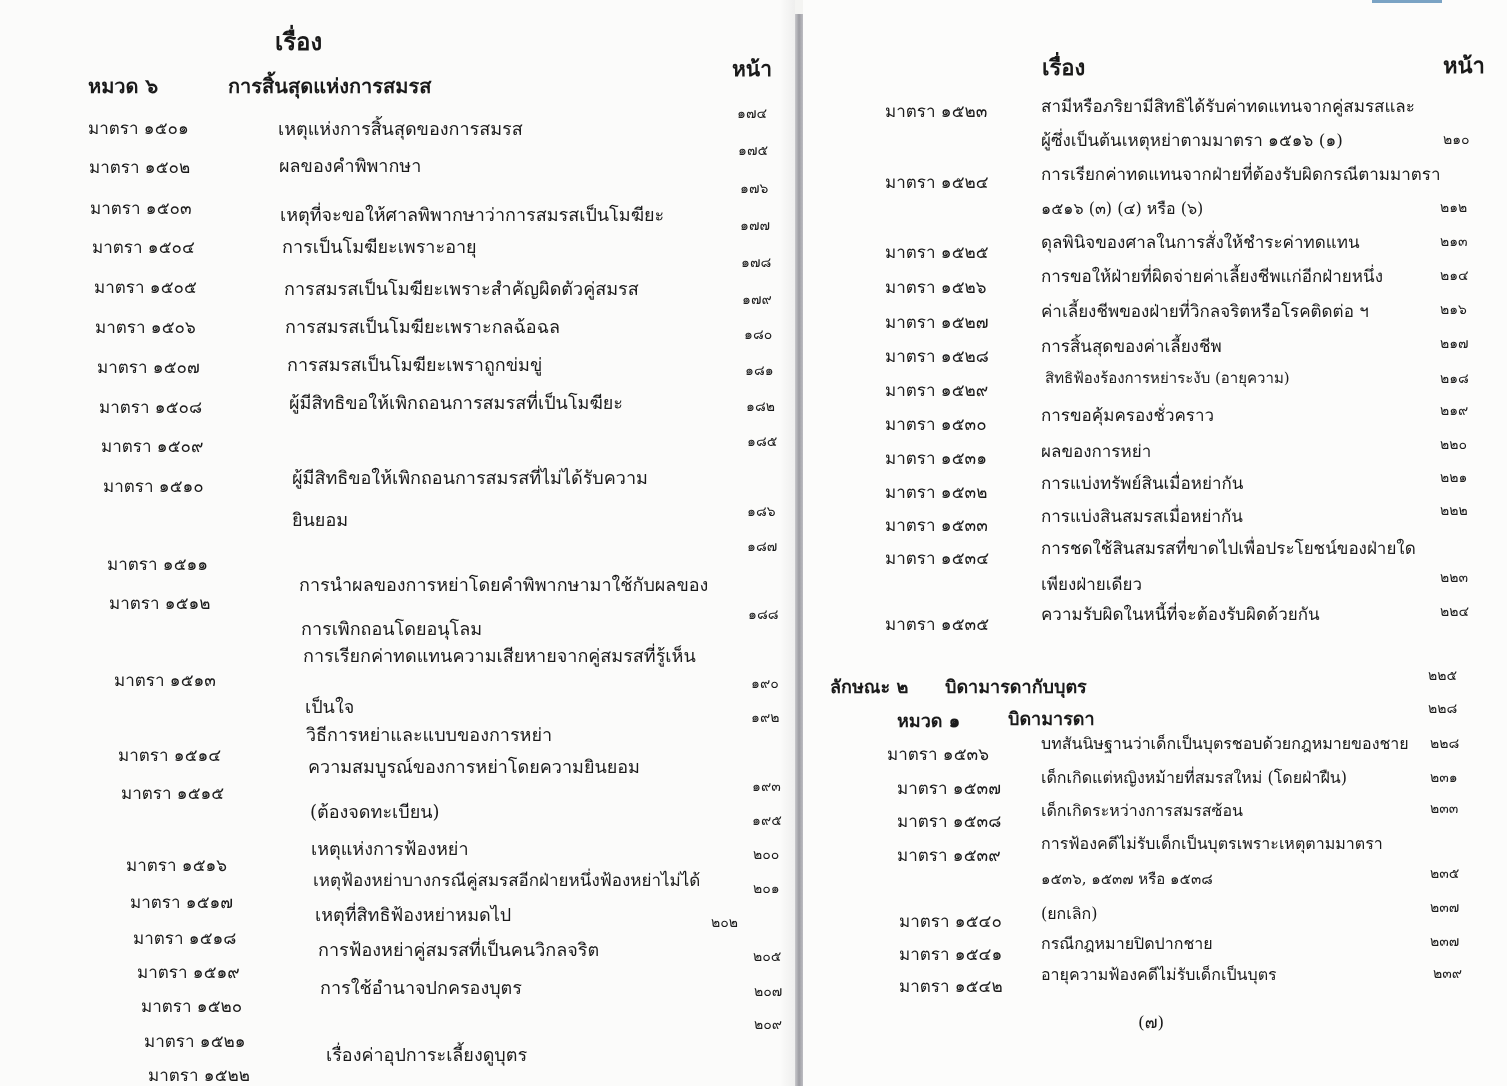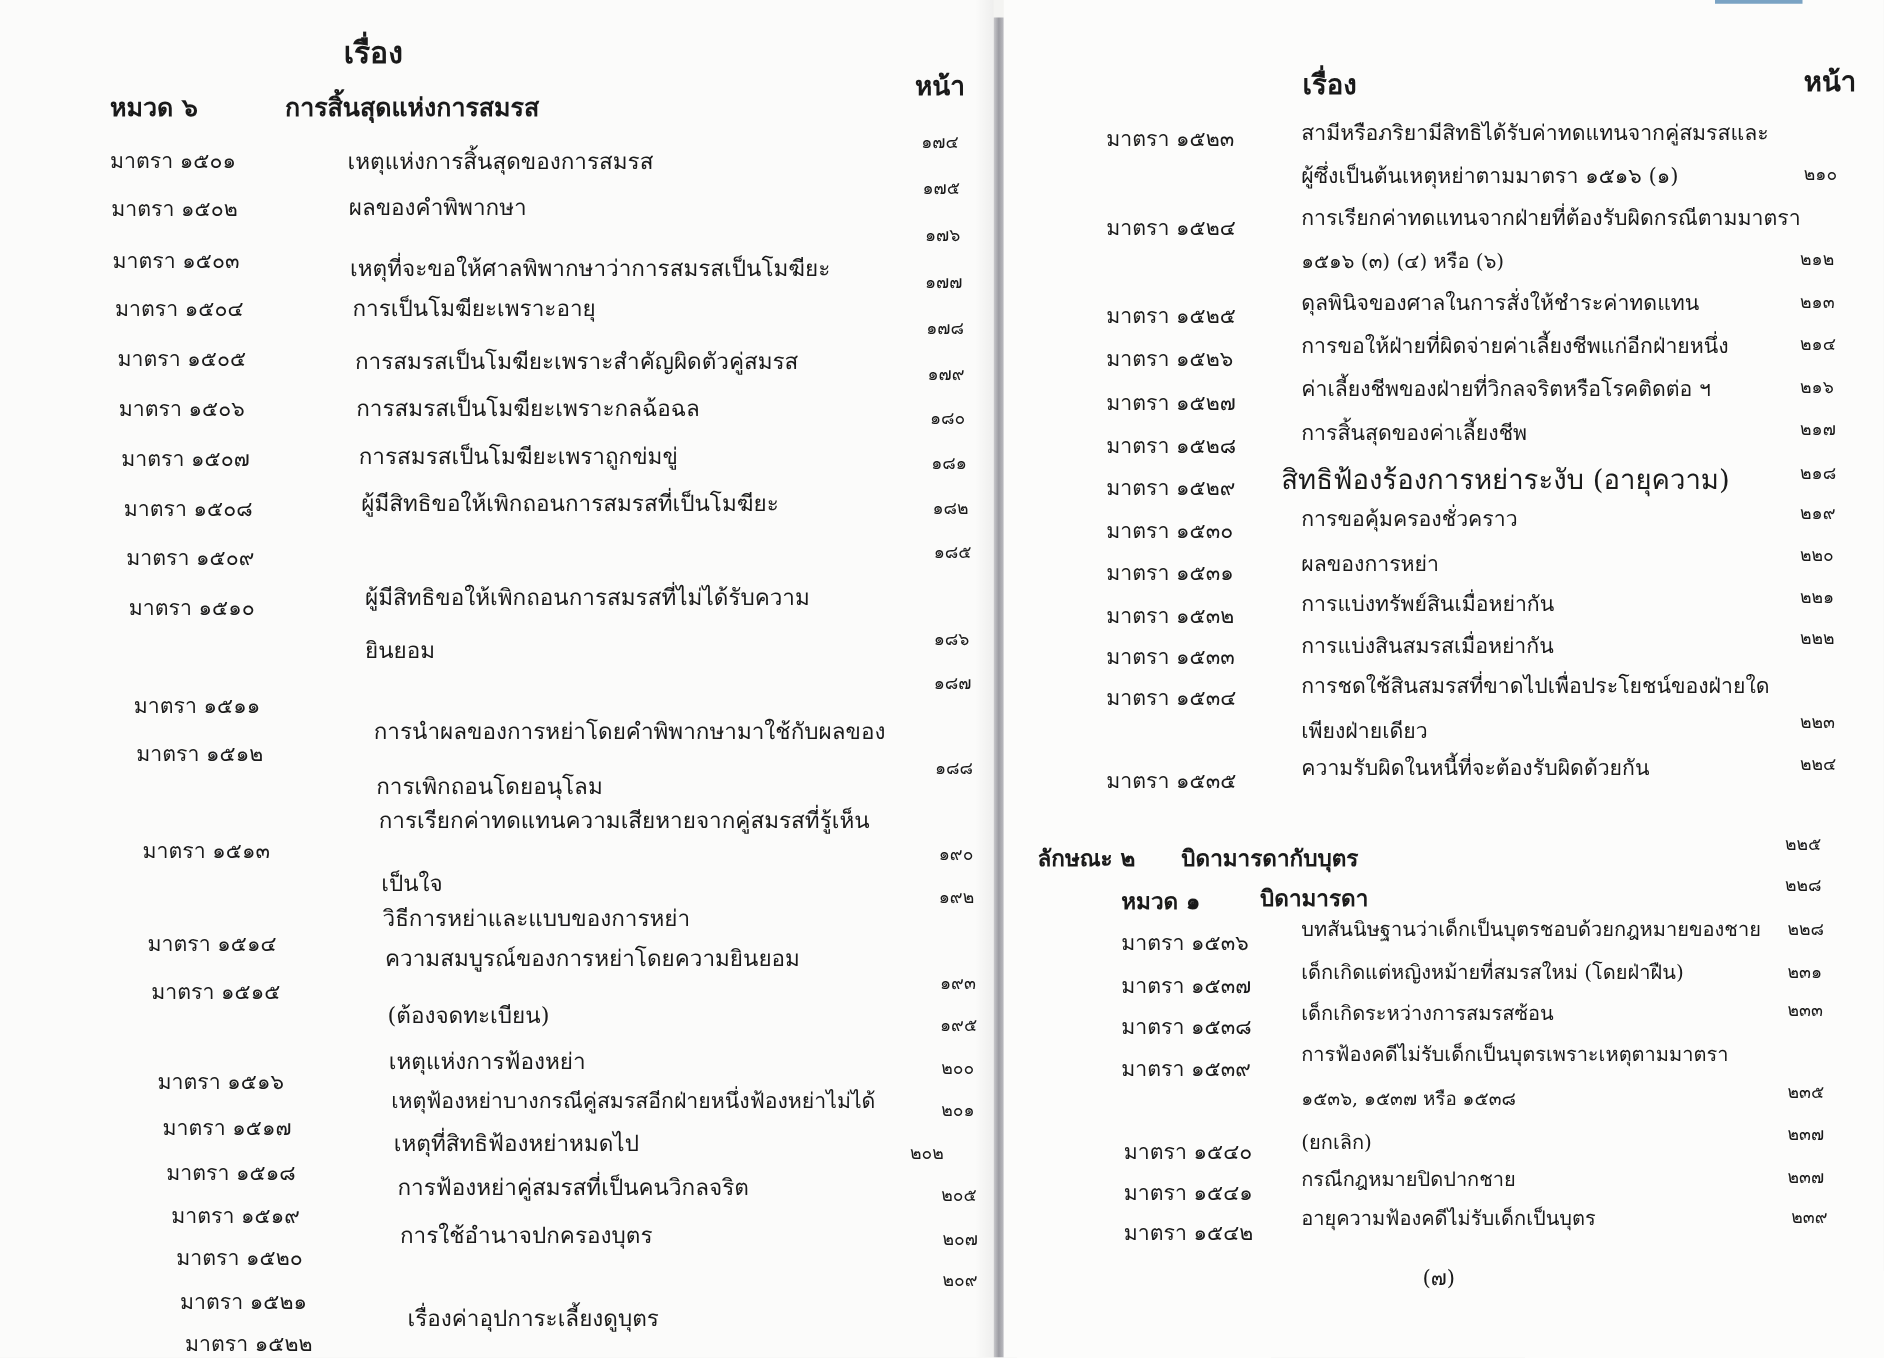--- a/index.html
+++ b/index.html
@@ -93,21 +93,21 @@
   <div class="abs pg" style="left:747px;top:430px;">๑๘๕</div>
   <div class="abs pg" style="left:747px;top:500px;">๑๘๖</div>
   <div class="abs pg" style="left:747px;top:535px;">๑๘๗</div>
   <div class="abs pg" style="left:748px;top:603px;">๑๘๘</div>
   <div class="abs pg" style="left:751px;top:672px;">๑๙๐</div>
   <div class="abs pg" style="left:751px;top:706px;">๑๙๒</div>
   <div class="abs pg" style="left:752px;top:775px;">๑๙๓</div>
   <div class="abs pg" style="left:752px;top:809px;">๑๙๕</div>
   <div class="abs pg" style="left:753px;top:843px;">๒๐๐</div>
   <div class="abs pg" style="left:753px;top:877px;">๒๐๑</div>
-  <div class="abs pg" style="left:728px;top:911px;">๒๐๒</div>
+  <div class="abs pg" style="left:711px;top:911px;">๒๐๒</div>
   <div class="abs pg" style="left:753px;top:945px;">๒๐๕</div>
   <div class="abs pg" style="left:754px;top:980px;">๒๐๗</div>
   <div class="abs pg" style="left:754px;top:1013px;">๒๐๙</div>
 </div>
 
 <div class="gutter-shadow"></div>
 <div class="gutter"></div>
 
 <div class="page page-right">
   <div class="abs hdr" style="left:239px;top:50px;font-size:22px;">เรื่อง</div>
@@ -133,21 +133,21 @@
 
   <div class="abs lbl" style="left:82px;top:308px;">มาตรา ๑๕๒๗</div>
   <div class="abs txt" style="left:238px;top:297px;font-size:17px;">ค่าเลี้ยงชีพของฝ่ายที่วิกลจริตหรือโรคติดต่อ ฯ</div>
   <div class="abs pg" style="left:637px;top:298px;">๒๑๖</div>
 
   <div class="abs lbl" style="left:82px;top:342px;">มาตรา ๑๕๒๘</div>
   <div class="abs txt" style="left:238px;top:332px;font-size:17px;">การสิ้นสุดของค่าเลี้ยงชีพ</div>
   <div class="abs pg" style="left:637px;top:332px;">๒๑๗</div>
 
   <div class="abs lbl" style="left:82px;top:376px;">มาตรา ๑๕๒๙</div>
-  <div class="abs txt" style="left:222px;top:366px;font-size:22px;text-align:center;">สิทธิฟ้องร้องการหย่าระงับ (อายุความ)</div>
+  <div class="abs txt" style="left:242px;top:366px;font-size:15px;text-align:center;">สิทธิฟ้องร้องการหย่าระงับ (อายุความ)</div>
   <div class="abs pg" style="left:637px;top:367px;">๒๑๘</div>
 
   <div class="abs lbl" style="left:82px;top:410px;">มาตรา ๑๕๓๐</div>
   <div class="abs txt" style="left:238px;top:401px;font-size:17px;">การขอคุ้มครองชั่วคราว</div>
   <div class="abs pg" style="left:637px;top:399px;">๒๑๙</div>
 
   <div class="abs lbl" style="left:82px;top:444px;">มาตรา ๑๕๓๑</div>
   <div class="abs txt" style="left:238px;top:437px;font-size:17px;">ผลของการหย่า</div>
   <div class="abs pg" style="left:637px;top:433px;">๒๒๐</div>
 
@@ -169,21 +169,21 @@
   <div class="abs pg" style="left:637px;top:600px;">๒๒๔</div>
 
   <div class="abs sec" style="left:27px;top:672px;font-size:18px;">ลักษณะ ๒</div>
   <div class="abs sec" style="left:142px;top:672px;font-size:18px;">บิดามารดากับบุตร</div>
   <div class="abs pg" style="left:625px;top:664px;">๒๒๕</div>
 
   <div class="abs sec" style="left:94px;top:706px;font-size:18px;">หมวด ๑</div>
   <div class="abs sec" style="left:205px;top:704px;font-size:18px;">บิดามารดา</div>
   <div class="abs pg" style="left:625px;top:697px;">๒๒๘</div>
 
-  <div class="abs lbl" style="left:94px;top:740px;">มาตรา ๑๕๓๖</div>
+  <div class="abs lbl" style="left:84px;top:740px;">มาตรา ๑๕๓๖</div>
   <div class="abs txt" style="left:238px;top:731px;font-size:16px;">บทสันนิษฐานว่าเด็กเป็นบุตรชอบด้วยกฎหมายของชาย</div>
   <div class="abs pg" style="left:627px;top:732px;">๒๒๘</div>
 
   <div class="abs lbl" style="left:94px;top:774px;">มาตรา ๑๕๓๗</div>
   <div class="abs txt" style="left:238px;top:765px;font-size:16px;">เด็กเกิดแต่หญิงหม้ายที่สมรสใหม่ (โดยฝ่าฝืน)</div>
   <div class="abs pg" style="left:627px;top:766px;">๒๓๑</div>
 
   <div class="abs lbl" style="left:94px;top:807px;">มาตรา ๑๕๓๘</div>
   <div class="abs txt" style="left:238px;top:798px;font-size:16px;">เด็กเกิดระหว่างการสมรสซ้อน</div>
   <div class="abs pg" style="left:627px;top:797px;">๒๓๓</div>

